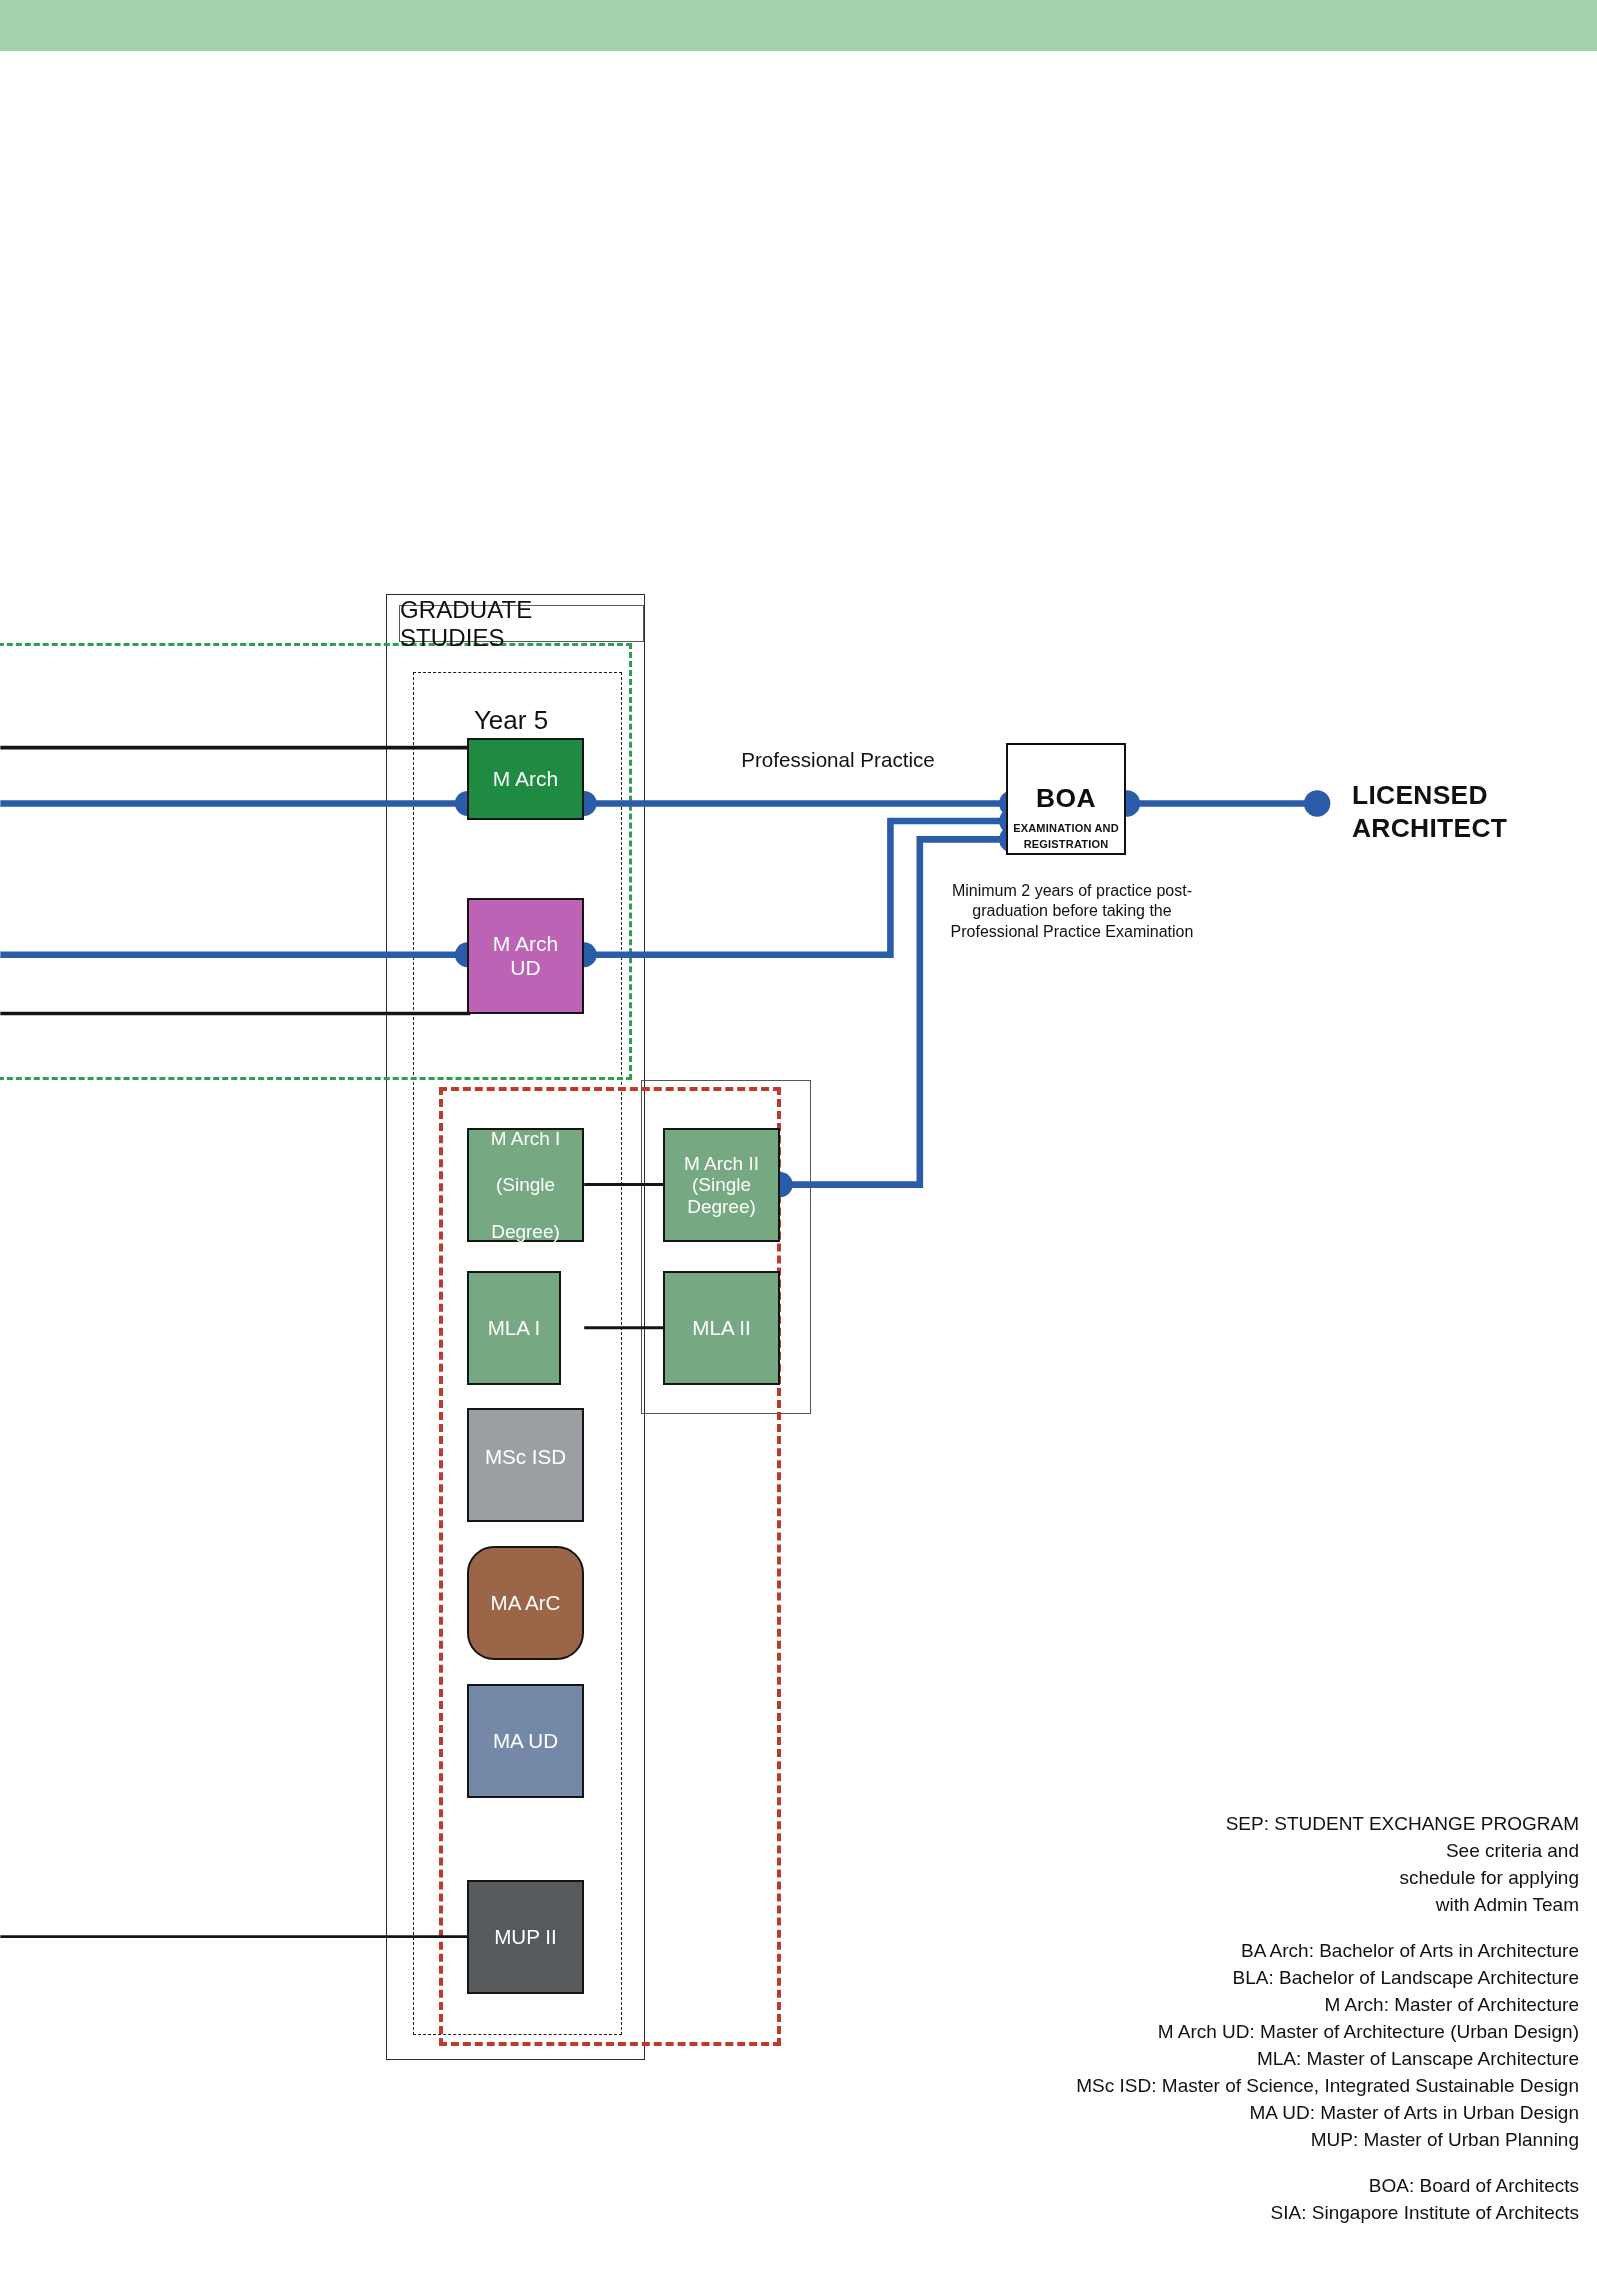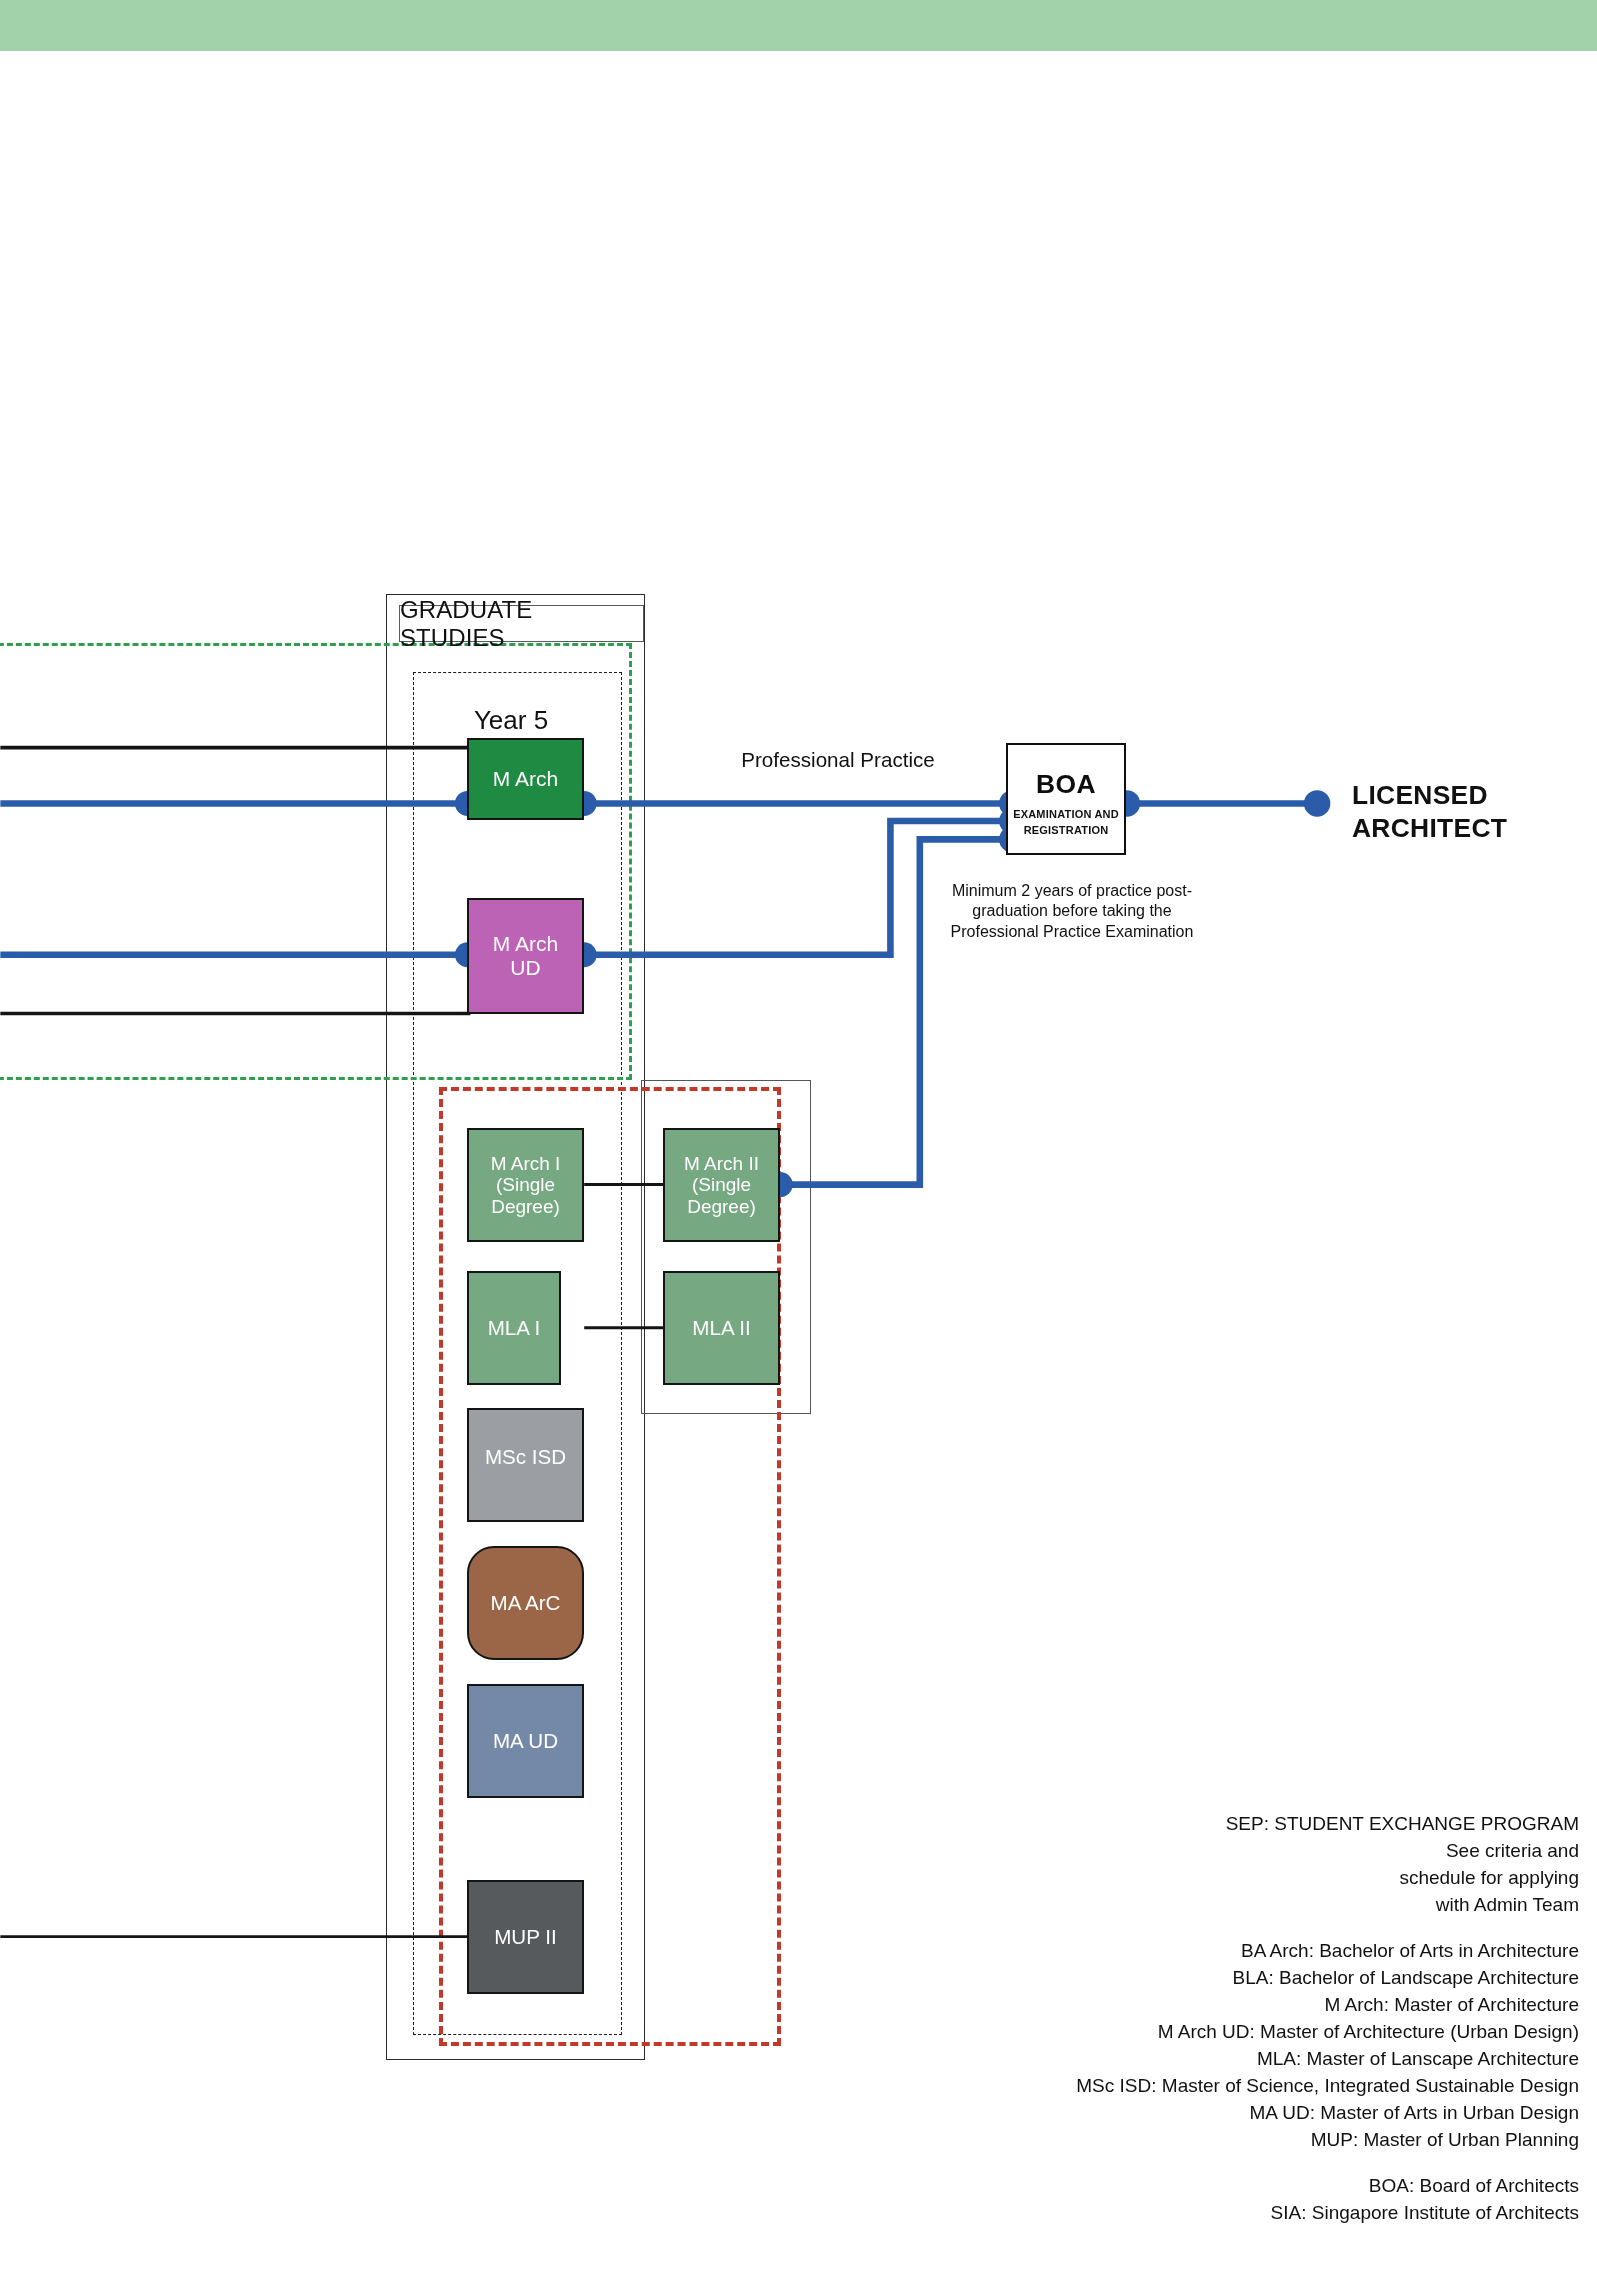--- a/index.html
+++ b/index.html
@@ -28,21 +28,21 @@
   .dash-red{box-sizing:border-box;border:4.4px dashed #c0392b;background:transparent;}
 
   .labelbox{
     box-sizing:border-box;border:1.5px solid #5a5a5a;background:#fff;
     display:flex;align-items:center;justify-content:center;
     font-size:24px;color:#111;letter-spacing:0.1px;
   }
 
   .boa{
     box-sizing:border-box;border:2.9px solid #0f0f0f;background:#fff;
-    display:flex;flex-direction:column;align-items:center;justify-content:center;
+    display:flex;flex-direction:column;align-items:center;justify-content:flex-end;
     padding-top:10.3px;
   }
   .boa-title{font-size:26.4px;font-weight:bold;color:#0d0d0d;letter-spacing:0.4px;}
   .boa-sub{font-size:11px;font-weight:bold;color:#111;line-height:1.45;text-align:center;margin-top:7.3px;letter-spacing:0.2px;}
 
   .plain{color:#111;}
   .t-year{font-size:26px;text-align:center;}
   .t-prof{font-size:20.6px;text-align:center;line-height:1.2;}
   .t-licensed{font-size:26.4px;font-weight:bold;line-height:1.25;letter-spacing:0.3px;}
   .t-min{font-size:16px;line-height:1.28;text-align:center;}
@@ -111,21 +111,21 @@
 
   <div class="abs node" style="left:467px;top:738px;width:117px;height:82px;background:#1e8a42;font-size:21px;">
     <span>M Arch</span>
   </div>
 
   <div class="abs node" style="left:467px;top:898px;width:117px;height:116px;background:#bc63b5;font-size:21px;flex-direction:column;">
     <span>M Arch</span>
     <span>UD</span>
   </div>
 
-  <div class="abs node" style="left:467px;top:1128px;width:117px;height:114px;background:#76a882;font-size:19px;flex-direction:column;">
+  <div class="abs node" style="left:467px;top:1128px;width:117px;height:114px;background:#76a882;font-size:19px;flex-direction:column;gap:25px;">
     <span>M Arch I</span>
     <span>(Single</span>
     <span>Degree)</span>
   </div>
 
   <div class="abs node" style="left:663px;top:1128px;width:117px;height:114px;background:#76a882;font-size:19px;flex-direction:column;">
     <span>M Arch II</span>
     <span>(Single</span>
     <span>Degree)</span>
   </div>

